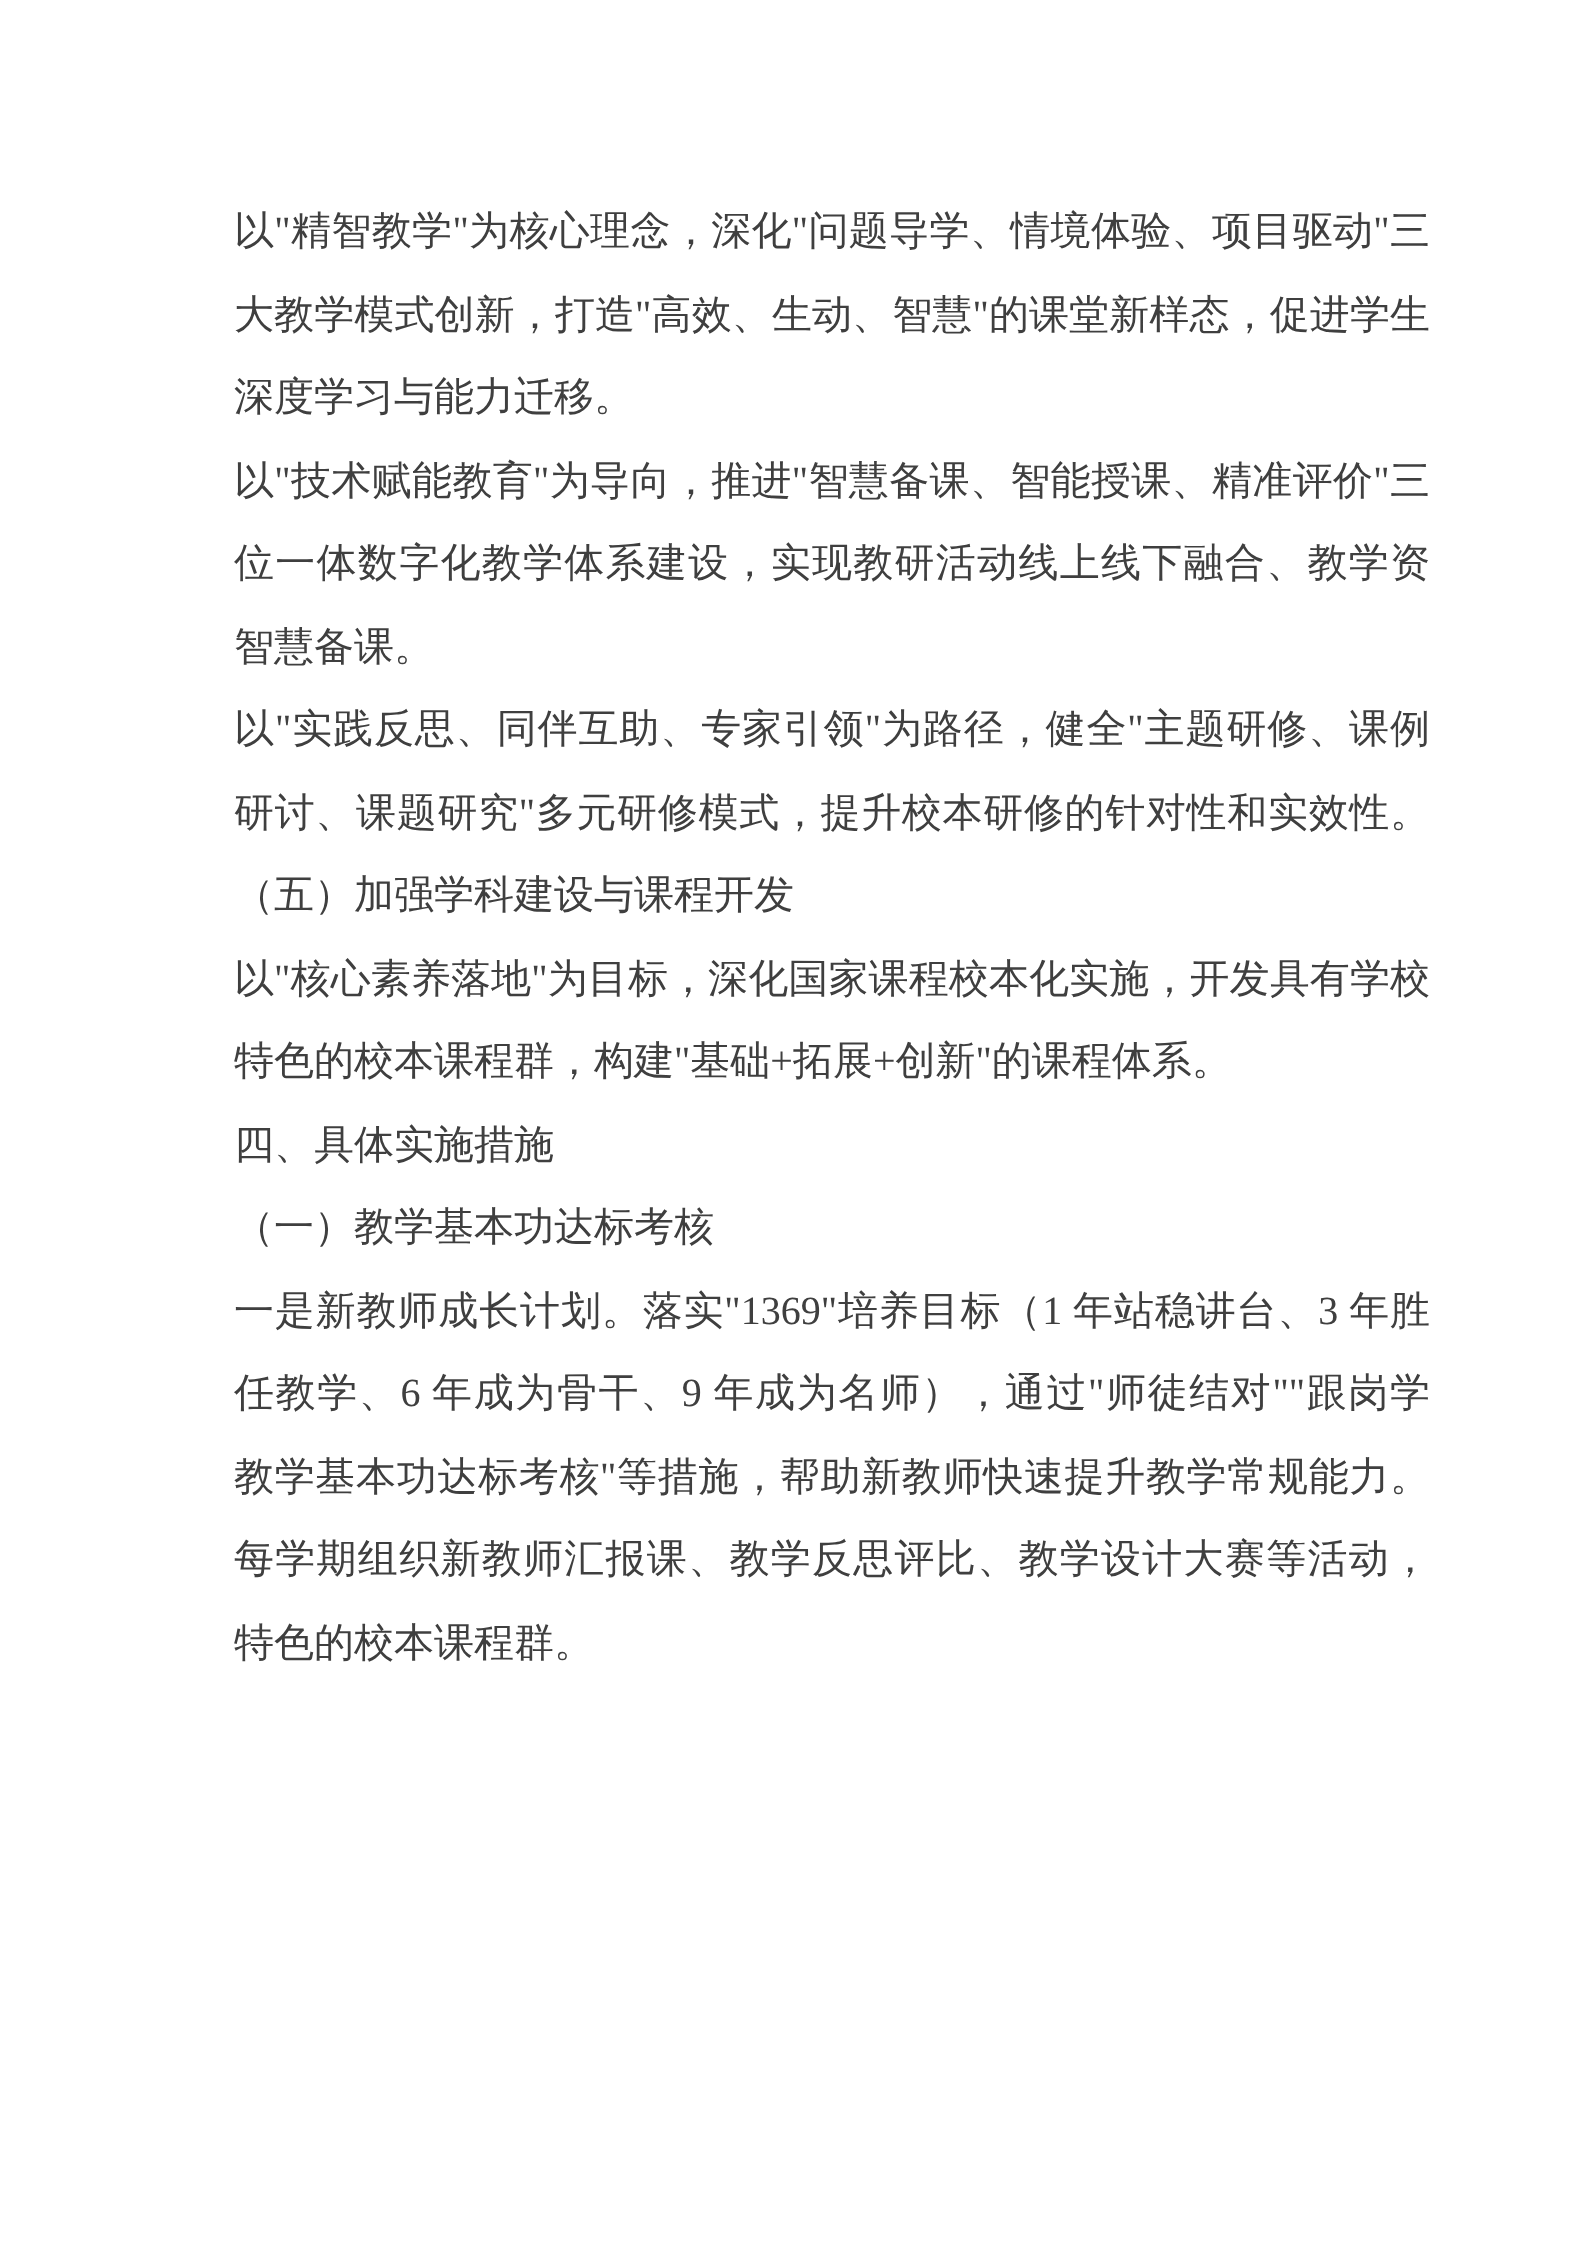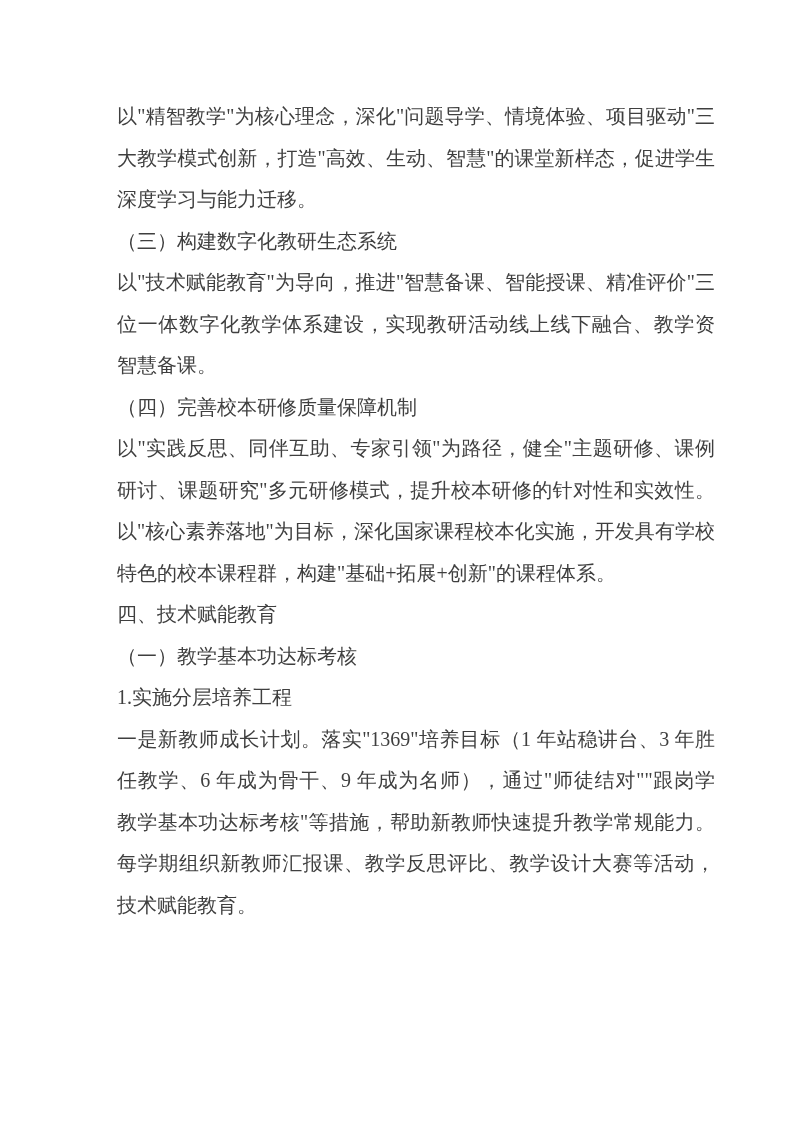--- a/index.html
+++ b/index.html
@@ -42,31 +42,29 @@
   }
 </style>
 </head>
 <body>
 
 <div class="page">
   <div class="content">
     <div class="line j">以"精智教学"为核心理念，深化"问题导学、情境体验、项目驱动"三</div>
     <div class="line j">大教学模式创新，打造"高效、生动、智慧"的课堂新样态，促进学生</div>
     <div class="line l">深度学习与能力迁移。</div>
-    <div class="line l">（三）构建数字化教研生态系统</div>
     <div class="line j">以"技术赋能教育"为导向，推进"智慧备课、智能授课、精准评价"三</div>
     <div class="line j">位一体数字化教学体系建设，实现教研活动线上线下融合、教学资源</div>
     <div class="line l">智慧备课。</div>
-    <div class="line l">（四）完善校本研修质量保障机制</div>
     <div class="line j">以"实践反思、同伴互助、专家引领"为路径，健全"主题研修、课例</div>
     <div class="line j">研讨、课题研究"多元研修模式，提升校本研修的针对性和实效性。</div>
+    <div class="line l">（五）加强学科建设与课程开发</div>
     <div class="line j">以"核心素养落地"为目标，深化国家课程校本化实施，开发具有学校</div>
     <div class="line l">特色的校本课程群，构建"基础+拓展+创新"的课程体系。</div>
-    <div class="line l">四、技术赋能教育</div>
+    <div class="line l">四、具体实施措施</div>
     <div class="line l">（一）教学基本功达标考核</div>
-    <div class="line l">1.实施分层培养工程</div>
     <div class="line j">一是新教师成长计划。落实"1369"培养目标（1 年站稳讲台、3 年胜</div>
     <div class="line j">任教学、6 年成为骨干、9 年成为名师），通过"师徒结对""跟岗学习""</div>
     <div class="line j">教学基本功达标考核"等措施，帮助新教师快速提升教学常规能力。</div>
     <div class="line j">每学期组织新教师汇报课、教学反思评比、教学设计大赛等活动，促</div>
-    <div class="line l">技术赋能教育。</div>
+    <div class="line l">特色的校本课程群。</div>
   </div>
 </div>
 
 </body></html>

